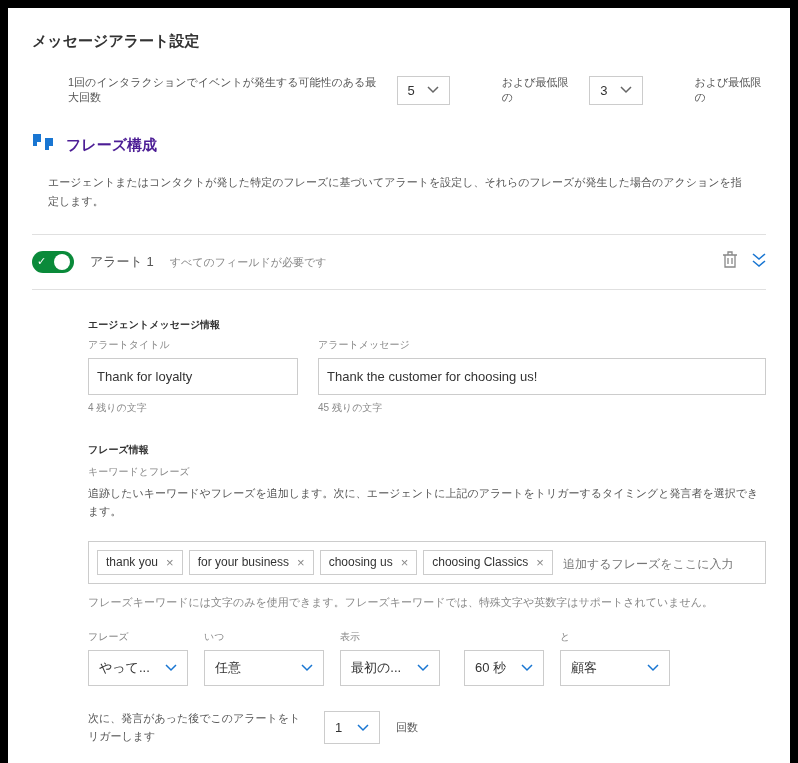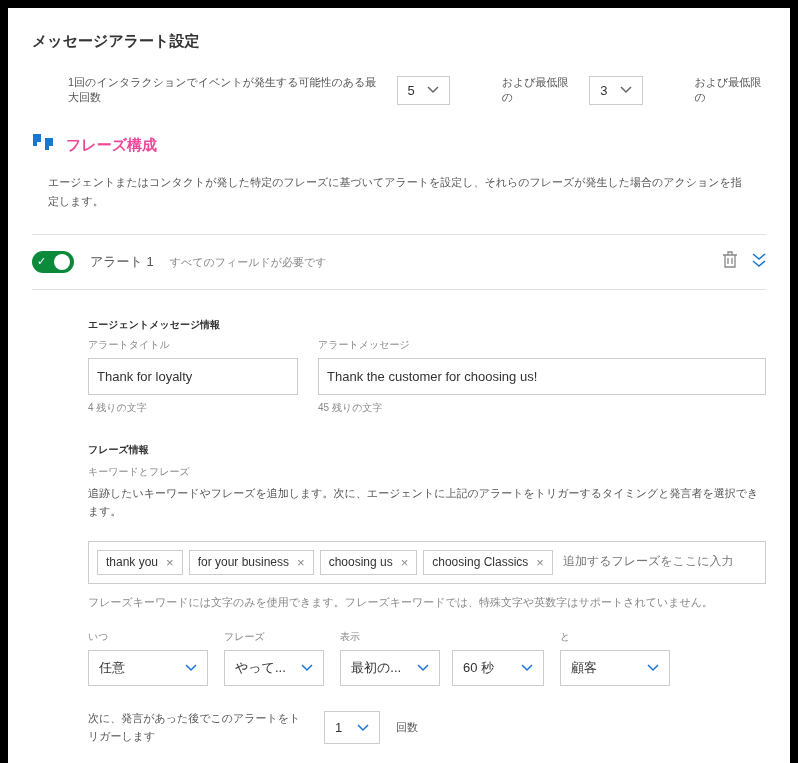--- a/index.html
+++ b/index.html
@@ -5,42 +5,42 @@
     * { box-sizing: border-box; margin: 0; padding: 0; font-family: -apple-system, BlinkMacSystemFont, "Segoe UI", "Helvetica Neue", Arial, sans-serif; }
     body { background: #000; padding: 8px; }
     .panel { background: #fff; width: 782px; padding: 24px; }
     .page-title { font-size: 15px; font-weight: 600; color: #333; margin-bottom: 24px; }
     .top-controls { display: flex; align-items: center; gap: 16px; font-size: 11px; color: #555; margin-bottom: 28px; }
     .top-controls .label { color: #555; margin-left: 36px; }
     .select-box { border: 1px solid #ccc; padding: 6px 10px; display: flex; align-items: center; gap: 12px; background: #fff; cursor: pointer; }
     .select-box .value { font-size: 13px; color: #333; }
     .section-header { display: flex; align-items: center; gap: 10px; margin-bottom: 16px; }
     .quote-icon { color: #1976d2; }
-    .section-title { font-size: 15px; font-weight: 600; color: #ec4899; }
+    .section-title { font-size: 15px; font-weight: 600; color: #4c1d95; }
     .section-desc { font-size: 11px; color: #555; line-height: 1.7; margin: 0 16px 24px 16px; }
     .divider { border: 0; border-top: 1px solid #e0e0e0; margin: 0; }
     .alert-header { display: flex; align-items: center; padding: 16px 0; gap: 16px; }
     .toggle { width: 42px; height: 22px; background: #0a8a3a; border-radius: 11px; position: relative; cursor: pointer; flex-shrink: 0; }
     .toggle-knob { width: 16px; height: 16px; background: #fff; border-radius: 50%; position: absolute; top: 3px; right: 4px; }
     .toggle-check { position: absolute; left: 5px; top: 4px; color: #fff; font-size: 11px; }
     .alert-name { font-size: 13px; color: #555; }
     .alert-hint { font-size: 11px; color: #888; }
     .alert-actions { margin-left: auto; display: flex; gap: 14px; align-items: center; }
     .alert-body { padding: 28px 0 0 56px; }
     .sub-title { font-size: 10px; font-weight: 600; color: #333; margin-bottom: 6px; }
     .sub-desc { font-size: 11px; color: #555; margin-bottom: 20px; line-height: 1.6; }
     .form-row { display: flex; gap: 20px; margin-bottom: 24px; }
     .form-col { flex: 0 0 auto; }
     .form-col.title-col { width: 210px; }
     .form-col.msg-col { flex: 1; }
     .field-label { font-size: 10px; color: #888; margin-bottom: 6px; display: block; }
     .text-input { width: 100%; padding: 10px 8px; border: 1px solid #ccc; font-size: 13px; color: #333; }
     .char-count { font-size: 10px; color: #888; margin-top: 6px; }
     .section-gap { margin-top: 28px; }
-    .chip-container { border: 1px solid #ccc; padding: 8px; display: flex; flex-wrap: wrap; gap: 6px; align-items: flex-start; }
+    .chip-container { border: 1px solid #ccc; padding: 8px; display: flex; flex-wrap: wrap; gap: 6px; align-items: flex-end; }
     .chip { border: 1px solid #ccc; padding: 4px 8px; font-size: 12px; color: #333; display: flex; align-items: center; gap: 8px; }
     .chip-x { color: #888; cursor: pointer; font-size: 13px; }
     .chip-input { border: 0; outline: 0; font-size: 12px; color: #aaa; flex: 1; min-width: 120px; padding: 4px; }
     .hint-text { font-size: 11px; color: #888; margin-top: 10px; line-height: 1.5; }
     .select-row { display: flex; gap: 16px; margin-top: 20px; }
     .select-col .field-label { margin-bottom: 6px; }
     .select-col .select-box { width: 120px; justify-content: space-between; padding: 8px 10px; }
     .select-col.narrow .select-box { width: 100px; justify-content: space-between; }
     .trigger-row { display: flex; align-items: center; gap: 16px; margin-top: 24px; }
     .trigger-label { font-size: 11px; color: #555; width: 220px; line-height: 1.6; }
@@ -153,48 +153,48 @@
         <div class="chip">
           <span>choosing Classics</span>
           <span class="chip-x">×</span>
         </div>
         <input type="text" class="chip-input" placeholder="追加するフレーズをここに入力" style="">
       </div>
 
       <div class="hint-text">フレーズキーワードには文字のみを使用できます。フレーズキーワードでは、特殊文字や英数字はサポートされていません。</div>
 
       <div class="select-row">
+        <div class="select-col narrow">
+          <span class="field-label">フレーズ</span>
+          <div class="select-box">
+            <span class="value">やって...</span>
+            <svg width="12" height="8" viewBox="0 0 12 8">
+                <path d="M1 1 L6 6 L11 1" stroke="#1976d2" stroke-width="1.5" fill="none"></path>
+              </svg>
+          </div>
+        </div>
         <div class="select-col">
           <span class="field-label">いつ</span>
           <div class="select-box">
             <span class="value">任意</span>
             <svg width="12" height="8" viewBox="0 0 12 8">
                 <path d="M1 1 L6 6 L11 1" stroke="#1976d2" stroke-width="1.5" fill="none"></path>
               </svg>
           </div>
         </div>
-        <div class="select-col narrow">
-          <span class="field-label">フレーズ</span>
-          <div class="select-box">
-            <span class="value">やって...</span>
-            <svg width="12" height="8" viewBox="0 0 12 8">
-                <path d="M1 1 L6 6 L11 1" stroke="#1976d2" stroke-width="1.5" fill="none"></path>
-              </svg>
-          </div>
-        </div>
         <div class="select-col">
           <span class="field-label">表示</span>
-          <div style="display:flex;gap:12px;">
+          <div style="display:flex;gap:24px;">
             <div class="select-box" style="width:100px;justify-content:space-between;">
               <span class="value">最初の...</span>
               <svg width="12" height="8" viewBox="0 0 12 8">
                   <path d="M1 1 L6 6 L11 1" stroke="#1976d2" stroke-width="1.5" fill="none"></path>
                 </svg>
             </div>
-            <div class="select-box" style="width:92px;justify-content:space-between;">
+            <div class="select-box" style="width:80px;justify-content:space-between;">
               <span class="value">60 秒</span>
               <svg width="12" height="8" viewBox="0 0 12 8">
                   <path d="M1 1 L6 6 L11 1" stroke="#1976d2" stroke-width="1.5" fill="none"></path>
                 </svg>
             </div>
           </div>
         </div>
         <div class="select-col">
           <span class="field-label">と</span>
           <div class="select-box" style="width:110px;justify-content:space-between;">

